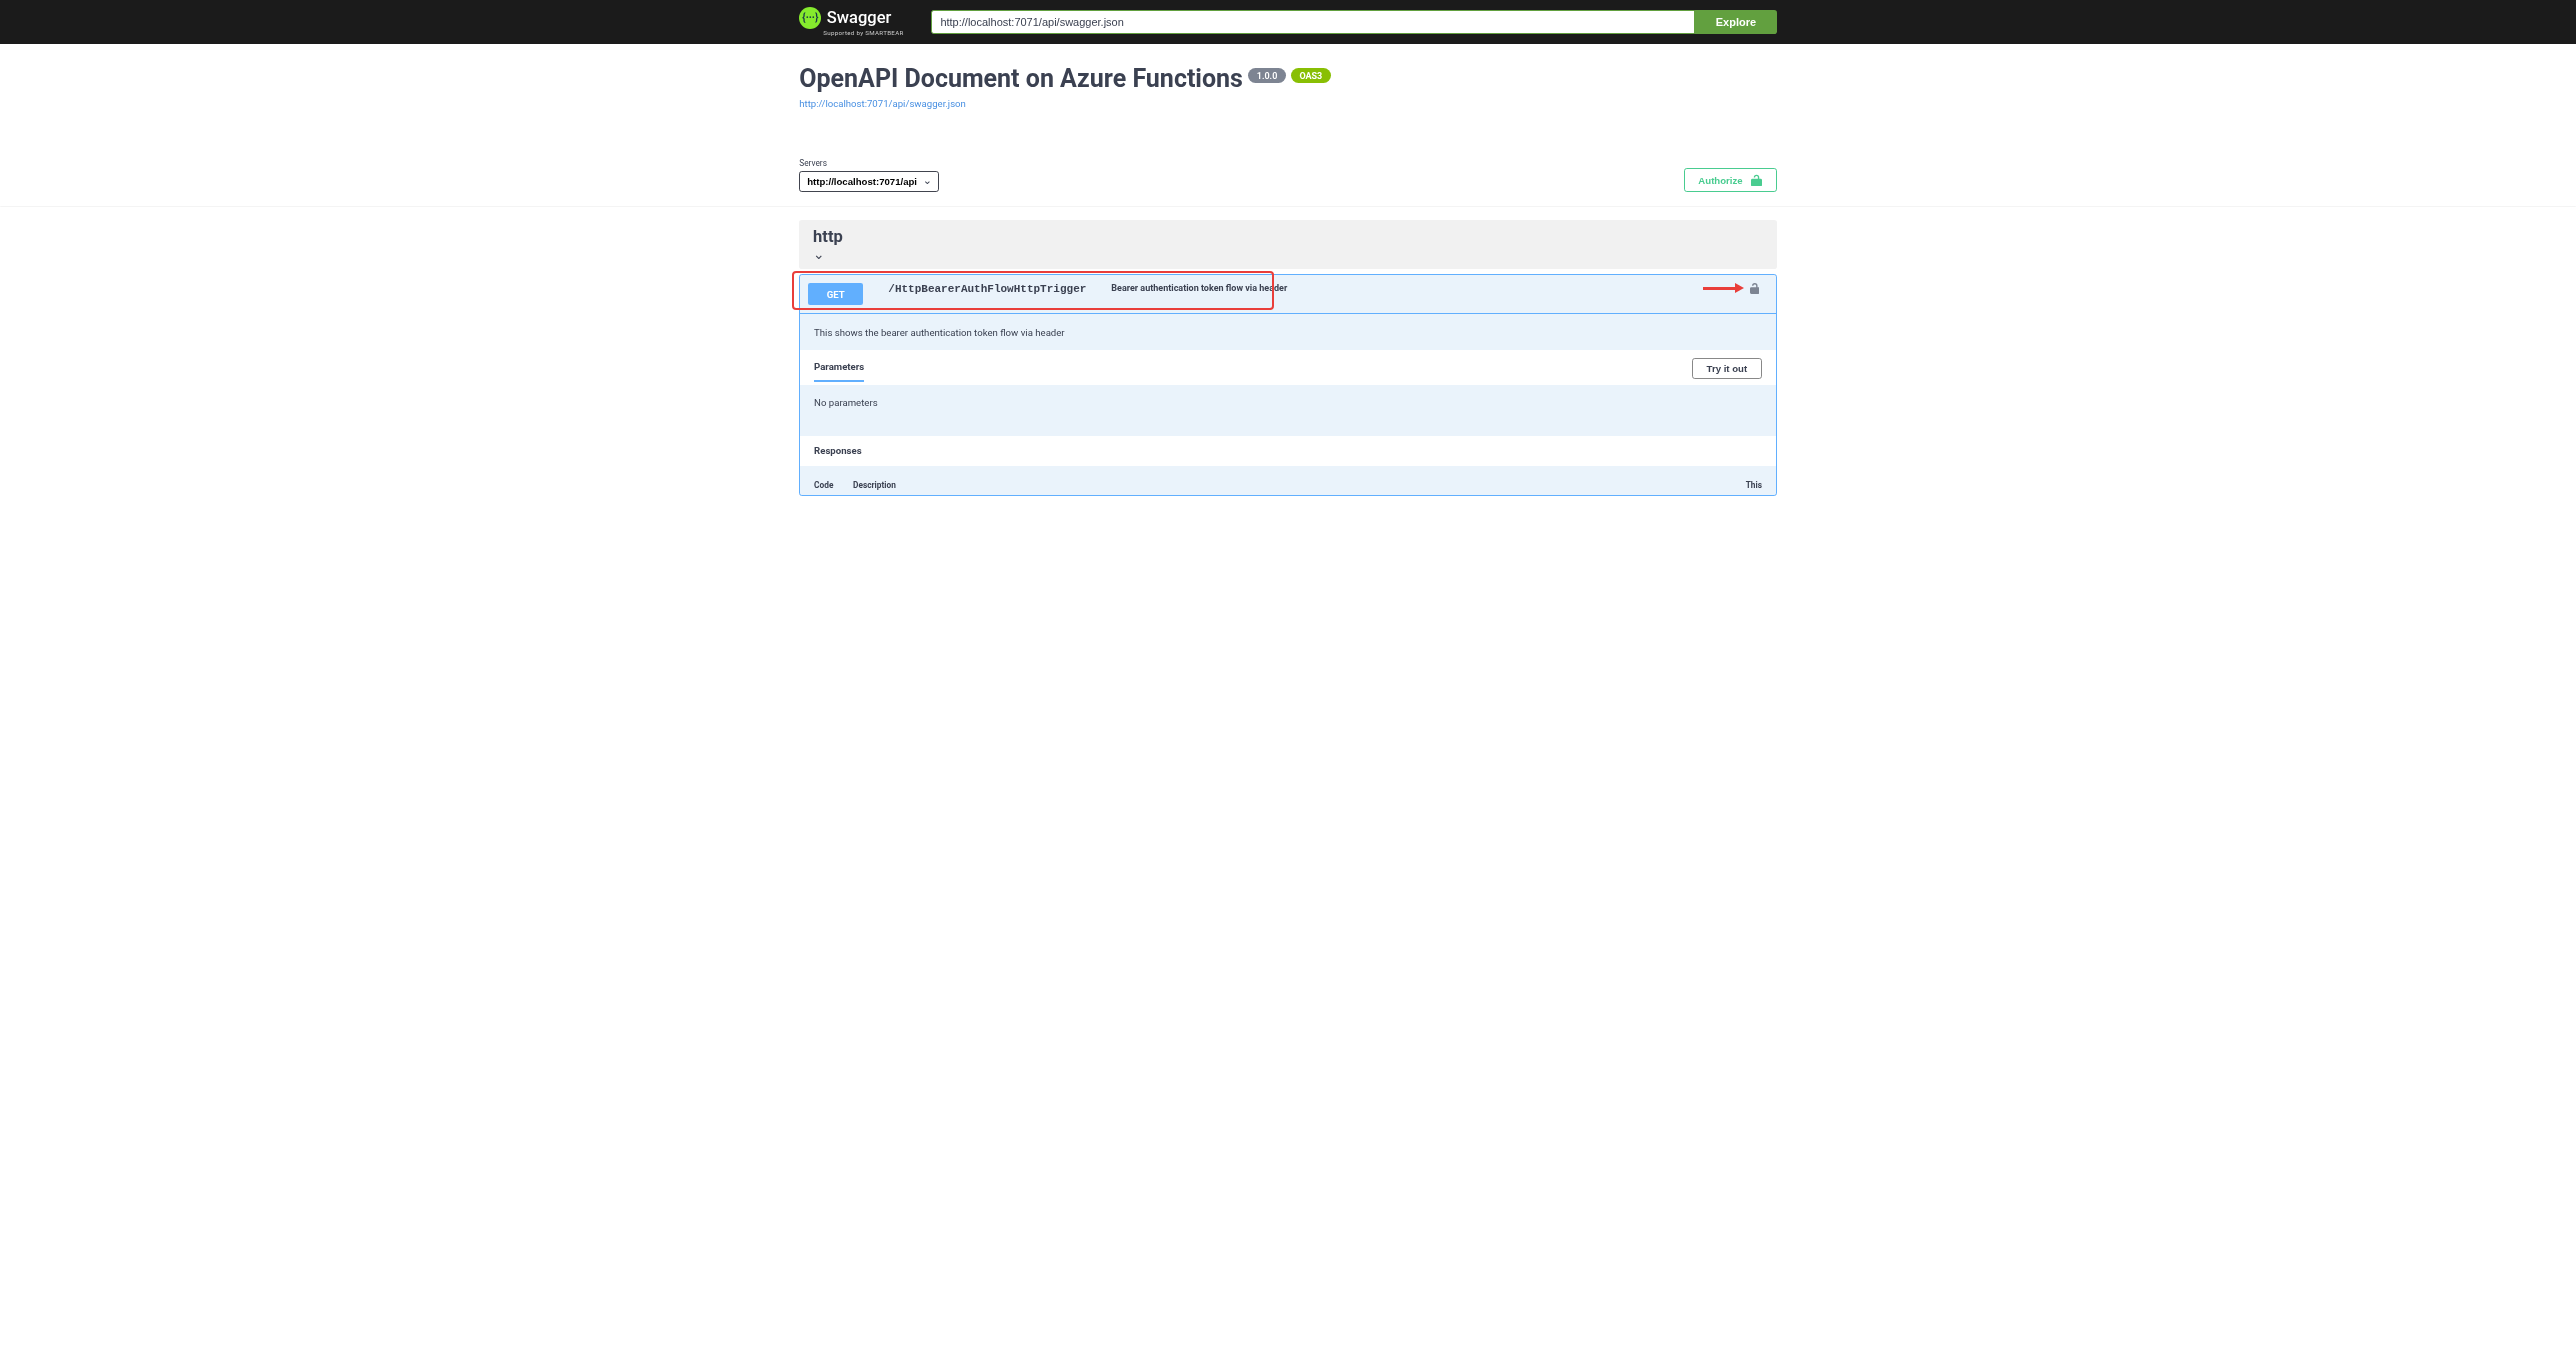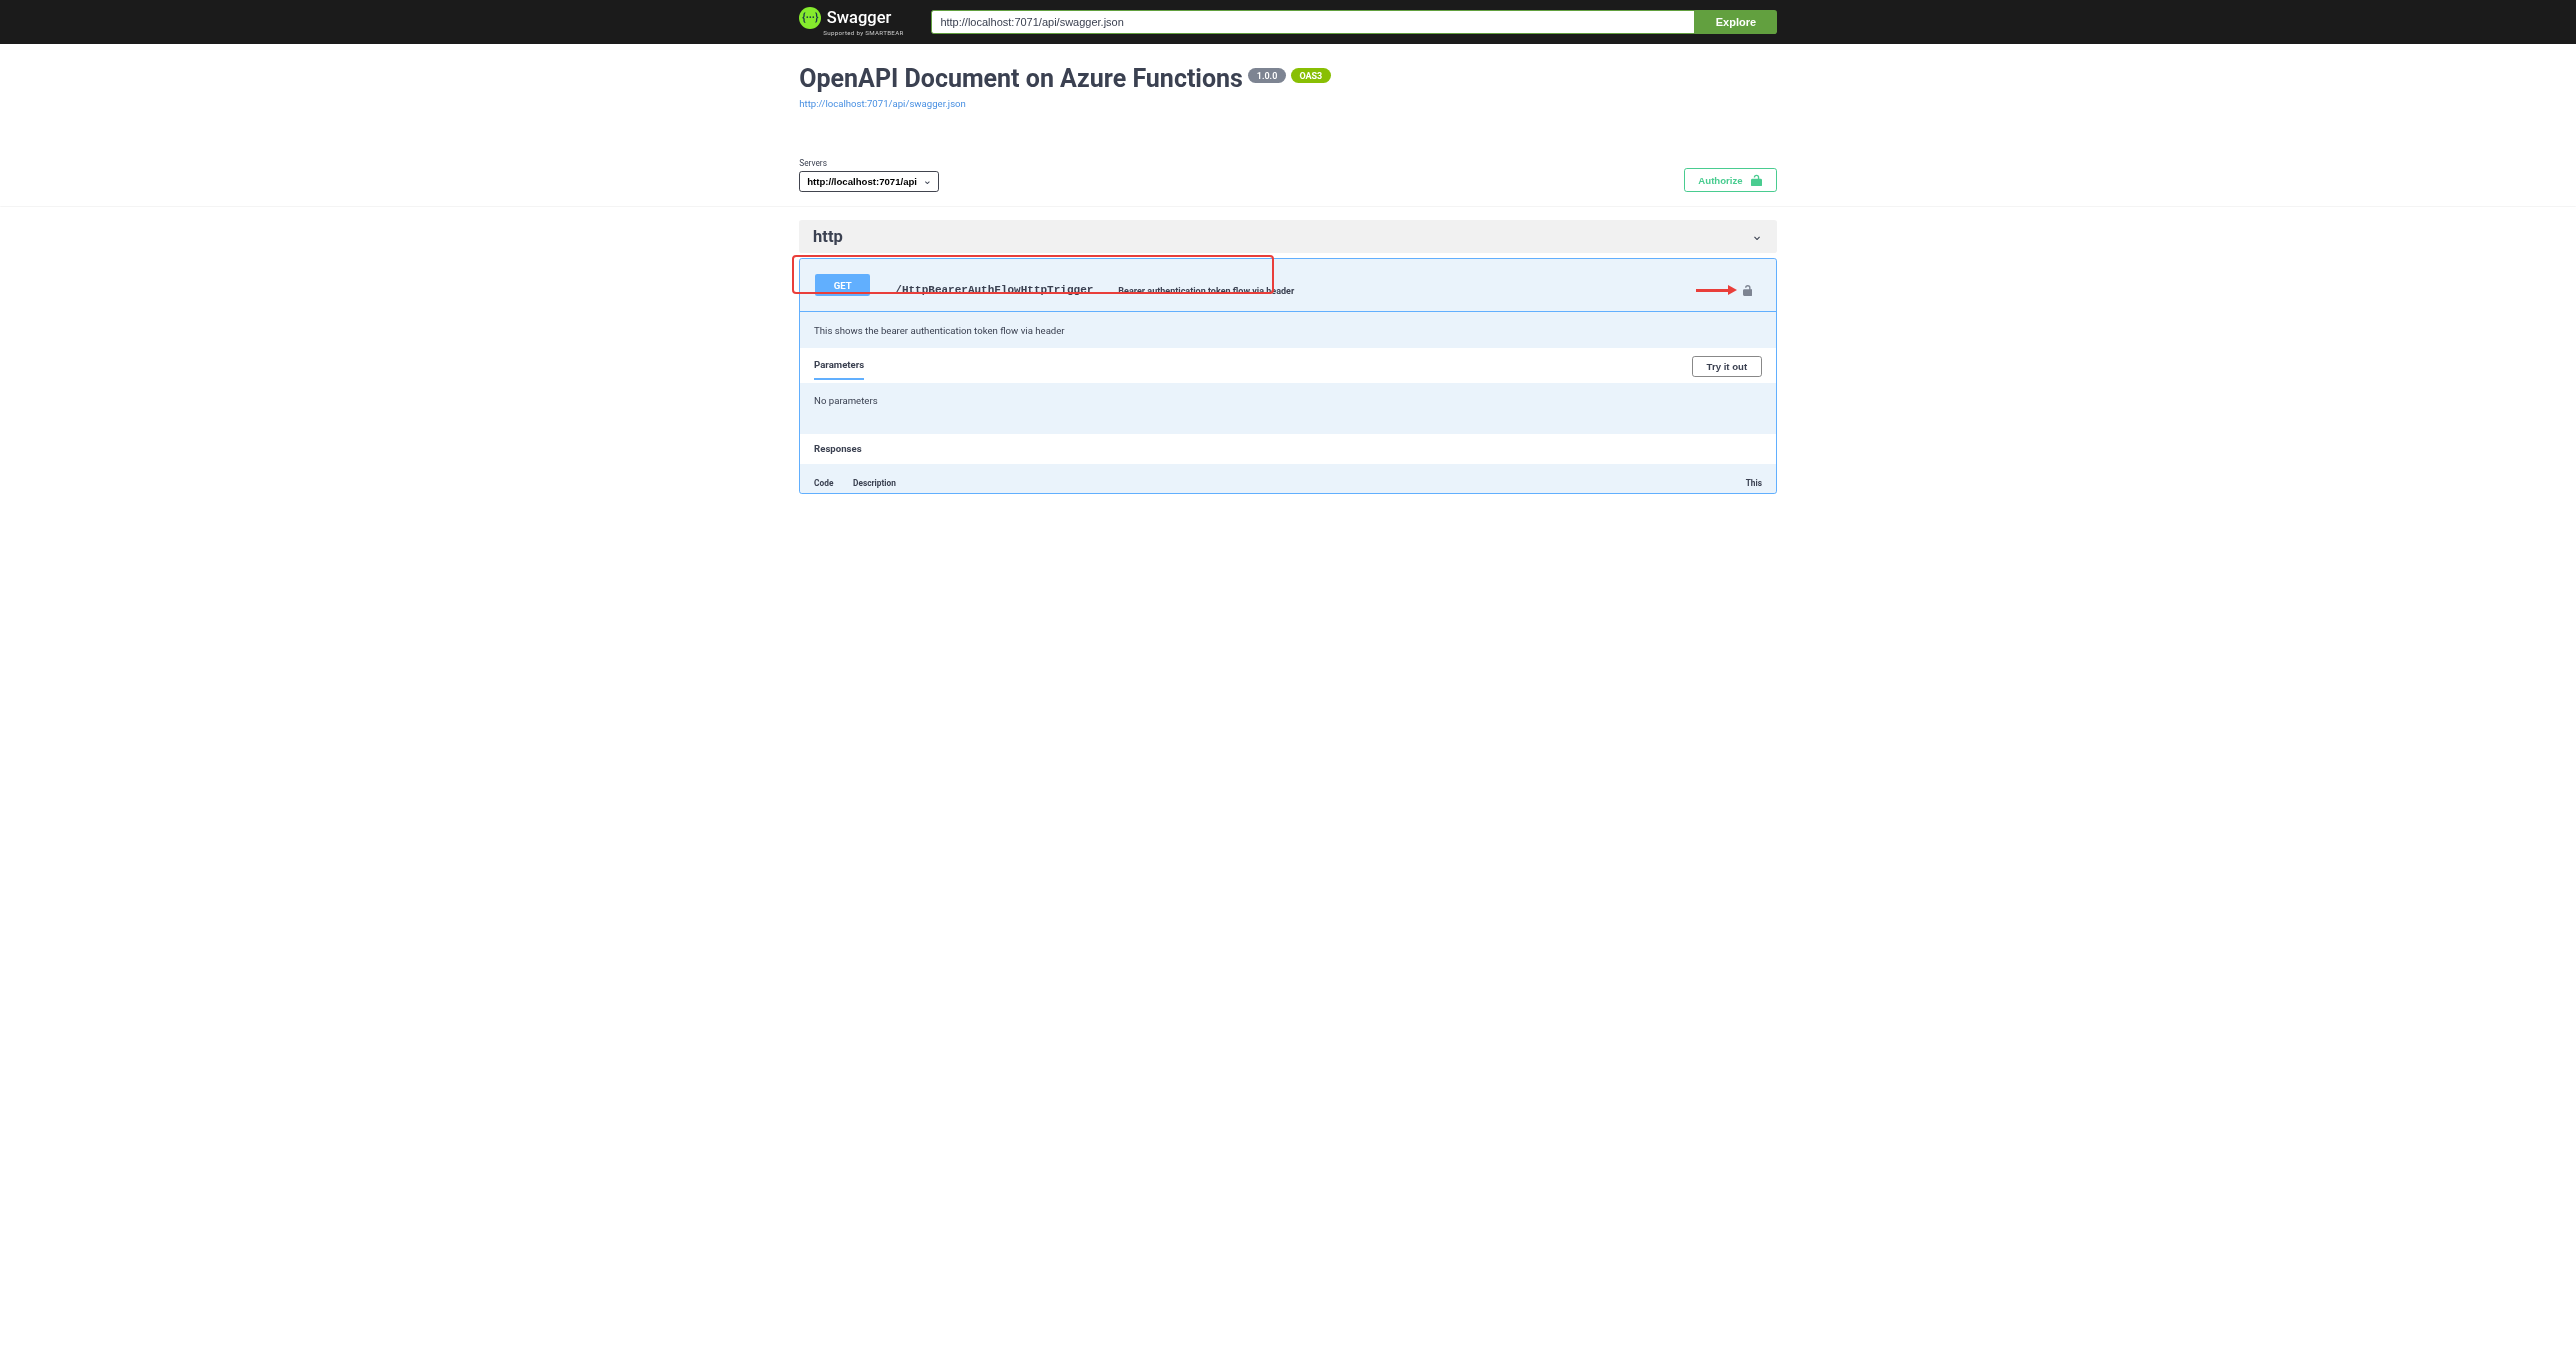--- a/index.html
+++ b/index.html
@@ -24,26 +24,26 @@
     
     .scheme-container { background: #fff; box-shadow: 0 0.7px 1.4px rgba(0,0,0,0.15); padding: 13.8px 0; margin-bottom: 13.8px; }
     .scheme-inner { max-width: 1005px; margin: 0 auto; padding: 0 13.8px; display: flex; justify-content: space-between; align-items: flex-end; }
     .servers-label { font-size: 8.3px; font-weight: 400; color: #3b4151; margin-bottom: 2.8px; display: block; }
     .server-select { border: 1.4px solid #41444e; border-radius: 2.8px; padding: 4.1px 20.6px 4.1px 6.9px; font-size: 9.6px; font-weight: 600; background: #fff; appearance: none; cursor: pointer; }
     .server-select-wrap { position: relative; display: inline-block; }
     .server-select-wrap::after { content: "⌄"; position: absolute; right: 6.9px; top: 3.4px; pointer-events: none; font-size: 11px; }
     .authorize-btn { border: 1.4px solid #49cc90; color: #49cc90; background: transparent; padding: 4.8px 13.8px; border-radius: 2.8px; font-size: 9.6px; font-weight: 700; display: flex; align-items: center; gap: 8.3px; cursor: pointer; }
     
     .ops-section { max-width: 1005px; margin: 0 auto; padding: 0 13.8px; }
-    .tag-header { background: #f0f0f0ee; padding: 6.9px 13.8px; display: flex; justify-content: space-between; cursor: pointer; border-radius: 2.8px; }
+    .tag-header { background: #f0f0f0ee; padding: 6.9px 13.8px; display: flex; justify-content: space-between; cursor: pointer; border-radius: 2.8px; flex-direction: column; }
     .tag-name { font-size: 16.5px; font-weight: 700; color: #3b4151; }
     .chevron { font-size: 13.8px; }
     
     .op-block { margin-top: 5.5px; border: 0.7px solid #61affe; border-radius: 2.8px; background: #eaf3fb; }
-    .op-summary { display: flex; align-items: flex-end; padding: 15px; cursor: pointer; position: relative; }
+    .op-summary { display: flex; align-items: flex-start; padding: 8px; cursor: pointer; position: relative; }
     .method-badge { background: #61affe; color: #fff; font-weight: 700; font-size: 9.6px; padding: 5.5px 12.4px; border-radius: 2.1px; min-width: 55px; text-align: center; }
     .op-path { font-family: "Courier New", monospace; font-weight: 600; font-size: 11px; margin: 0 25px; color: #3b4151; }
     .op-desc { font-size: 9px; color: #3b4151; font-weight: bold; }
     .lock-icon-row { margin-left: auto; display: flex; align-items: center; gap: 5.5px; padding-right: 8.3px; }
     .arrow-annotation { width: 41px; height: 8.3px; position: relative; }
     .arrow-line { position: absolute; left: 0; top: 2.8px; width: 33px; height: 2.8px; background: #e93e3a; }
     .arrow-head { position: absolute; right: 0; top: -1.4px; width: 0; height: 0; border-left: 9.6px solid #e93e3a; border-top: 5.5px solid transparent; border-bottom: 5.5px solid transparent; }
     
     .highlight-box { position: absolute; border: 2.8px solid #e93e3a; left: -8.3px; top: -4.1px; width: 482px; height: 39px; border-radius: 4.1px; pointer-events: none; }
     

